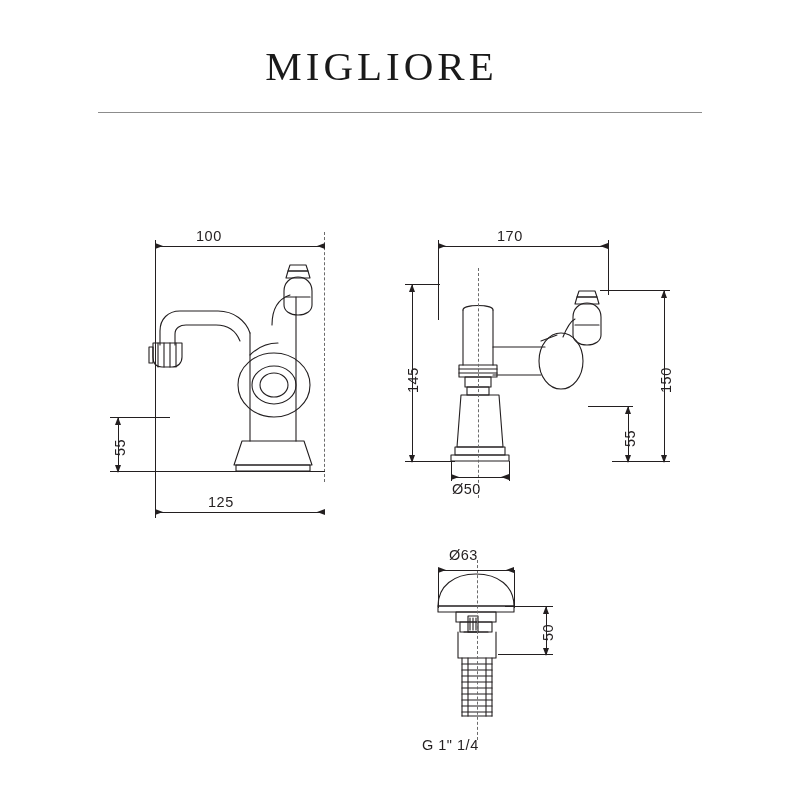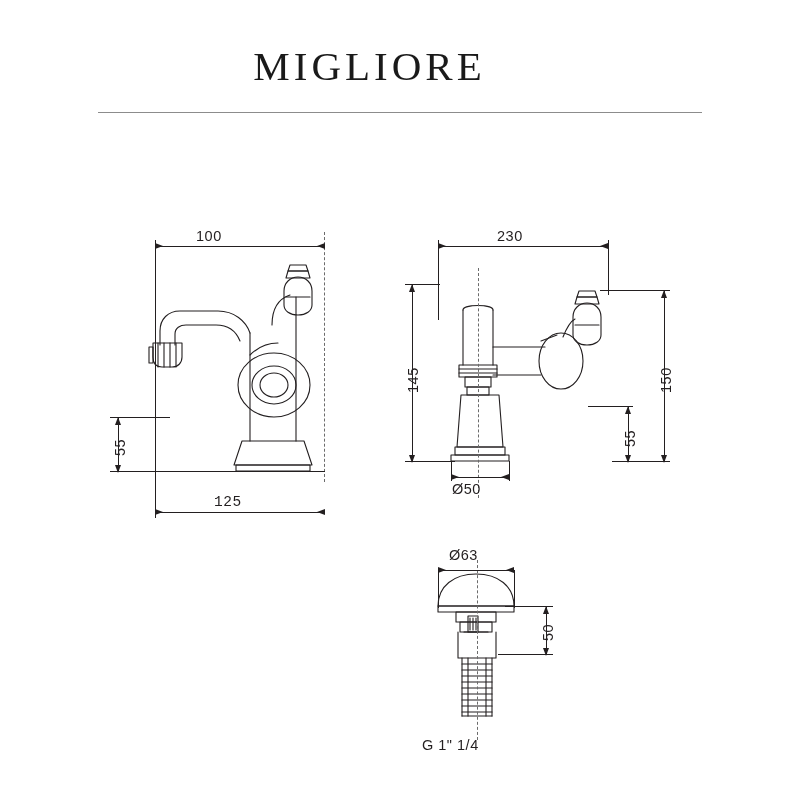--- a/index.html
+++ b/index.html
@@ -17,21 +17,21 @@
   #sheet {
     position: relative;
     width: 800px;
     height: 800px;
     background: #ffffff;
   }
   
   #brand-title {
     position: absolute;
     top: 42px;
-    left: 4px;
+    left: 16px;
     width: 731px;
     text-align: center;
     font-family: "Liberation Serif", serif;
     font-size: 41px;
     letter-spacing: 4px;
     color: #1a1a1a;
     font-weight: 400;
   }
   #brand-rule {
     position: absolute;
@@ -145,21 +145,21 @@
   <div class="ext-line h" style="left:110px; top:471px; width:215px;"></div>
   <div class="dim-line v" style="left:118px; top:417px; height:54px;"></div>
   <div class="arrow up" style="left:115px; top:417px;"></div>
   <div class="arrow down" style="left:115px; top:465px;"></div>
   <div class="dim-text vert" style="left:112px; top:456px;">55</div>
 
   <div class="ext-line v" style="left:155px; top:471px; height:47px;"></div>
   <div class="dim-line h" style="left:155px; top:512px; width:170px;"></div>
   <div class="arrow right" style="left:155px; top:509px;"></div>
   <div class="arrow left" style="left:317px; top:509px;"></div>
-  <div class="dim-text" style="left:214px; top:494px;font-family:Liberation Mono, monospace;">125</div>
+  <div class="dim-text" style="left:208px; top:494px;">125</div>
 
   <svg class="fig" style="left:415px; top:265px;" width="240" height="220" viewBox="0 0 240 220">
     <g fill="none" stroke="#231f20" stroke-width="1.1" stroke-linejoin="round" stroke-linecap="round">
 
       <path d="M 48 45 L 48 100"></path>
       <path d="M 78 45 L 78 100"></path>
       <path d="M 48 45 C 48 39 78 39 78 45"></path>
       <path d="M 44 100 L 82 100 L 82 112 L 44 112 Z"></path>
       <path d="M 44 104 L 82 104"></path>
       <path d="M 44 108 L 82 108"></path>
@@ -184,21 +184,21 @@
     </g>
   </svg>
 
   <div class="center-line" style="left:478px; top:268px; height:230px;"></div>
 
   <div class="ext-line v" style="left:438px; top:240px; height:80px;"></div>
   <div class="ext-line v" style="left:608px; top:240px; height:55px;"></div>
   <div class="dim-line h" style="left:438px; top:246px; width:170px;"></div>
   <div class="arrow right" style="left:438px; top:243px;"></div>
   <div class="arrow left" style="left:600px; top:243px;"></div>
-  <div class="dim-text" style="left:497px; top:228px;">230</div>
+  <div class="dim-text" style="left:497px; top:228px;">170</div>
 
   <div class="ext-line h" style="left:405px; top:284px; width:35px;"></div>
   <div class="ext-line h" style="left:405px; top:461px; width:50px;"></div>
   <div class="dim-line v" style="left:412px; top:284px; height:177px;"></div>
   <div class="arrow up" style="left:409px; top:284px;"></div>
   <div class="arrow down" style="left:409px; top:455px;"></div>
   <div class="dim-text vert" style="left:405px; top:393px;">145</div>
 
   <div class="ext-line h" style="left:600px; top:290px; width:70px;"></div>
   <div class="ext-line h" style="left:612px; top:461px; width:58px;"></div>

